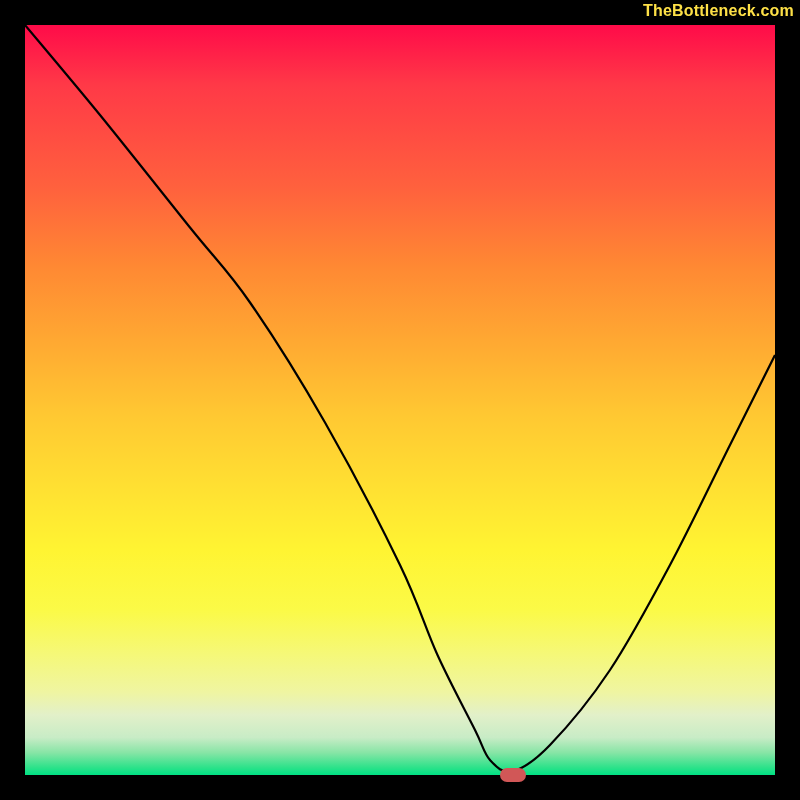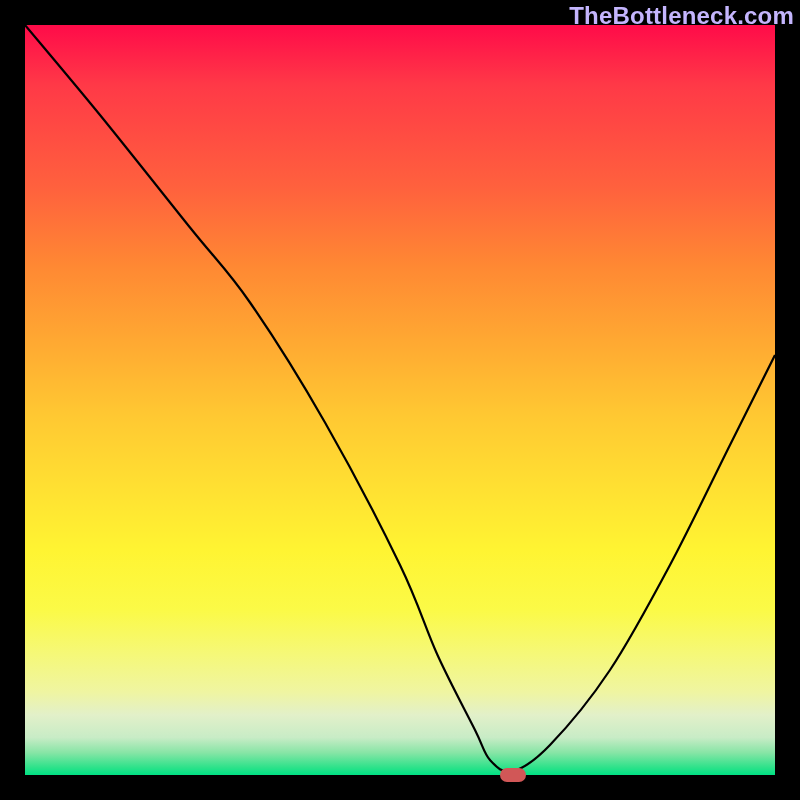--- a/index.html
+++ b/index.html
@@ -40,23 +40,23 @@
       #88e5a6 97%,
       #2de28a 99%,
       #00e184 100%
     );
   }
   .watermark {
     position: absolute;
     top: 2px;
     right: 6px;
     font-family: Verdana, Geneva, sans-serif;
-    font-size: 24px;
+    font-size: 16px;
     font-weight: 600;
-    color: #c4b5fd;
+    color: #fde047;
     letter-spacing: 0.2px;
   }
   svg.curve {
     position: absolute;
     left: 0;
     top: 0;
     width: 750px;
     height: 750px;
   }
   .marker {

